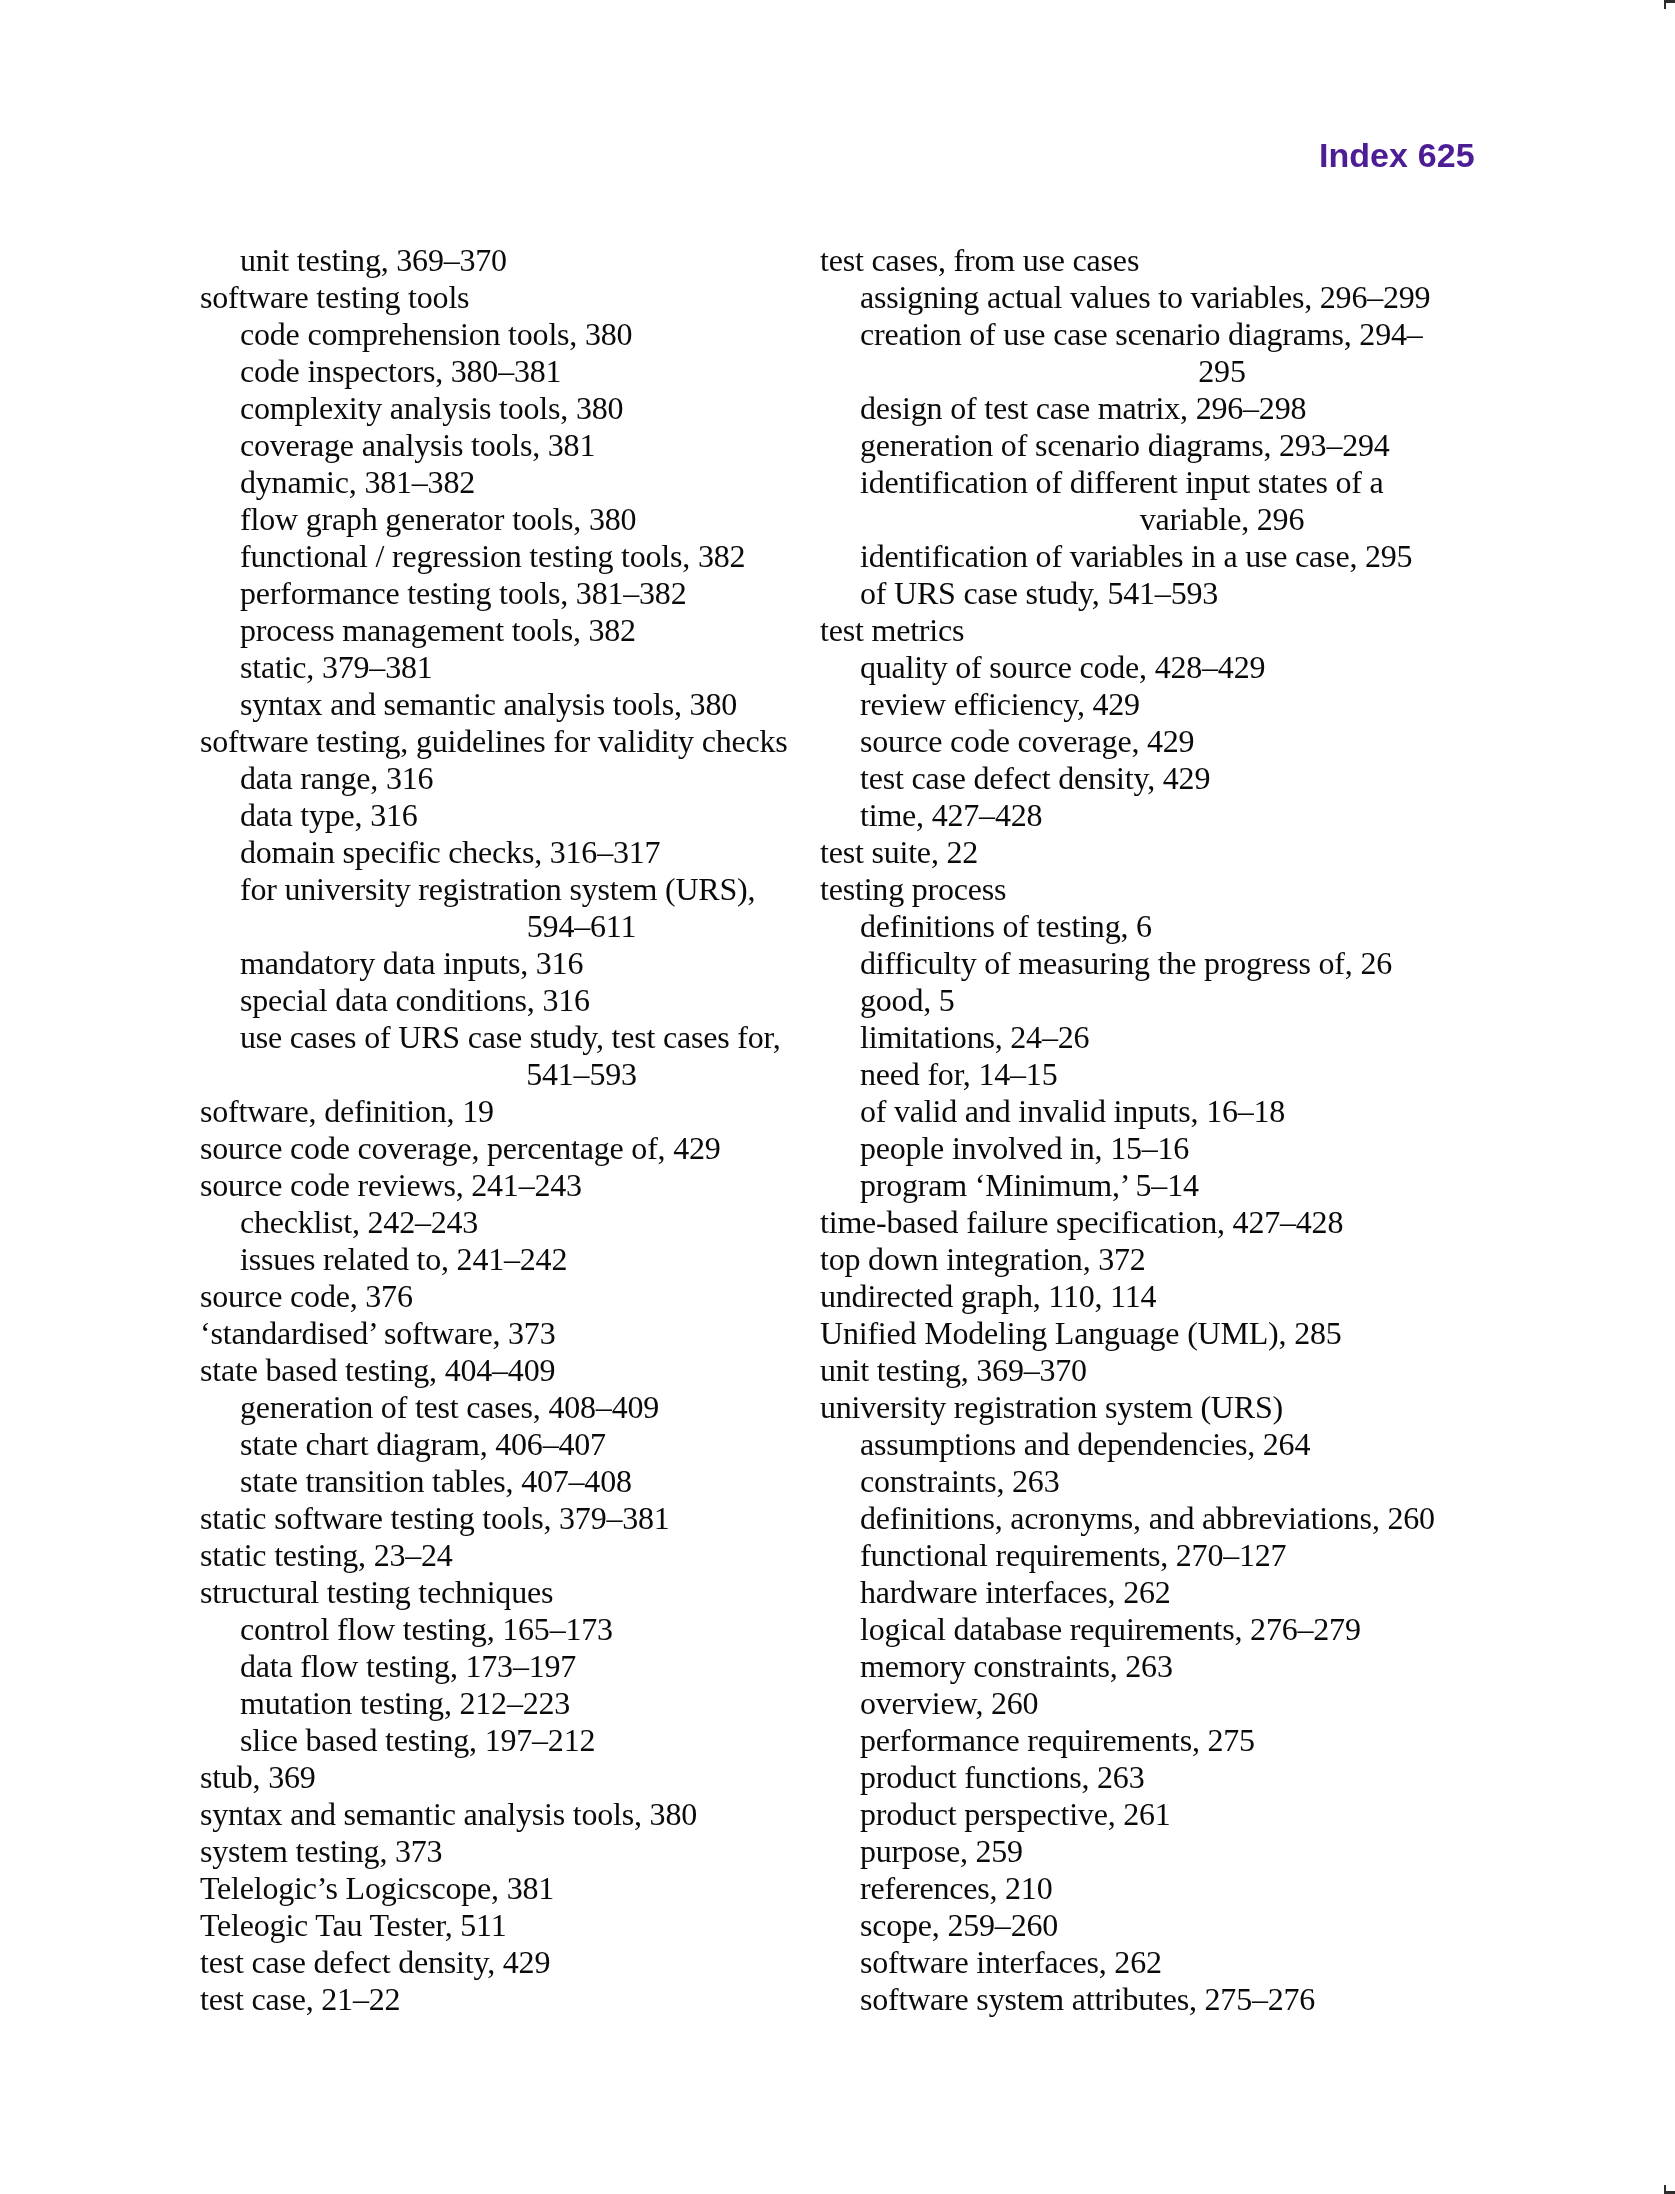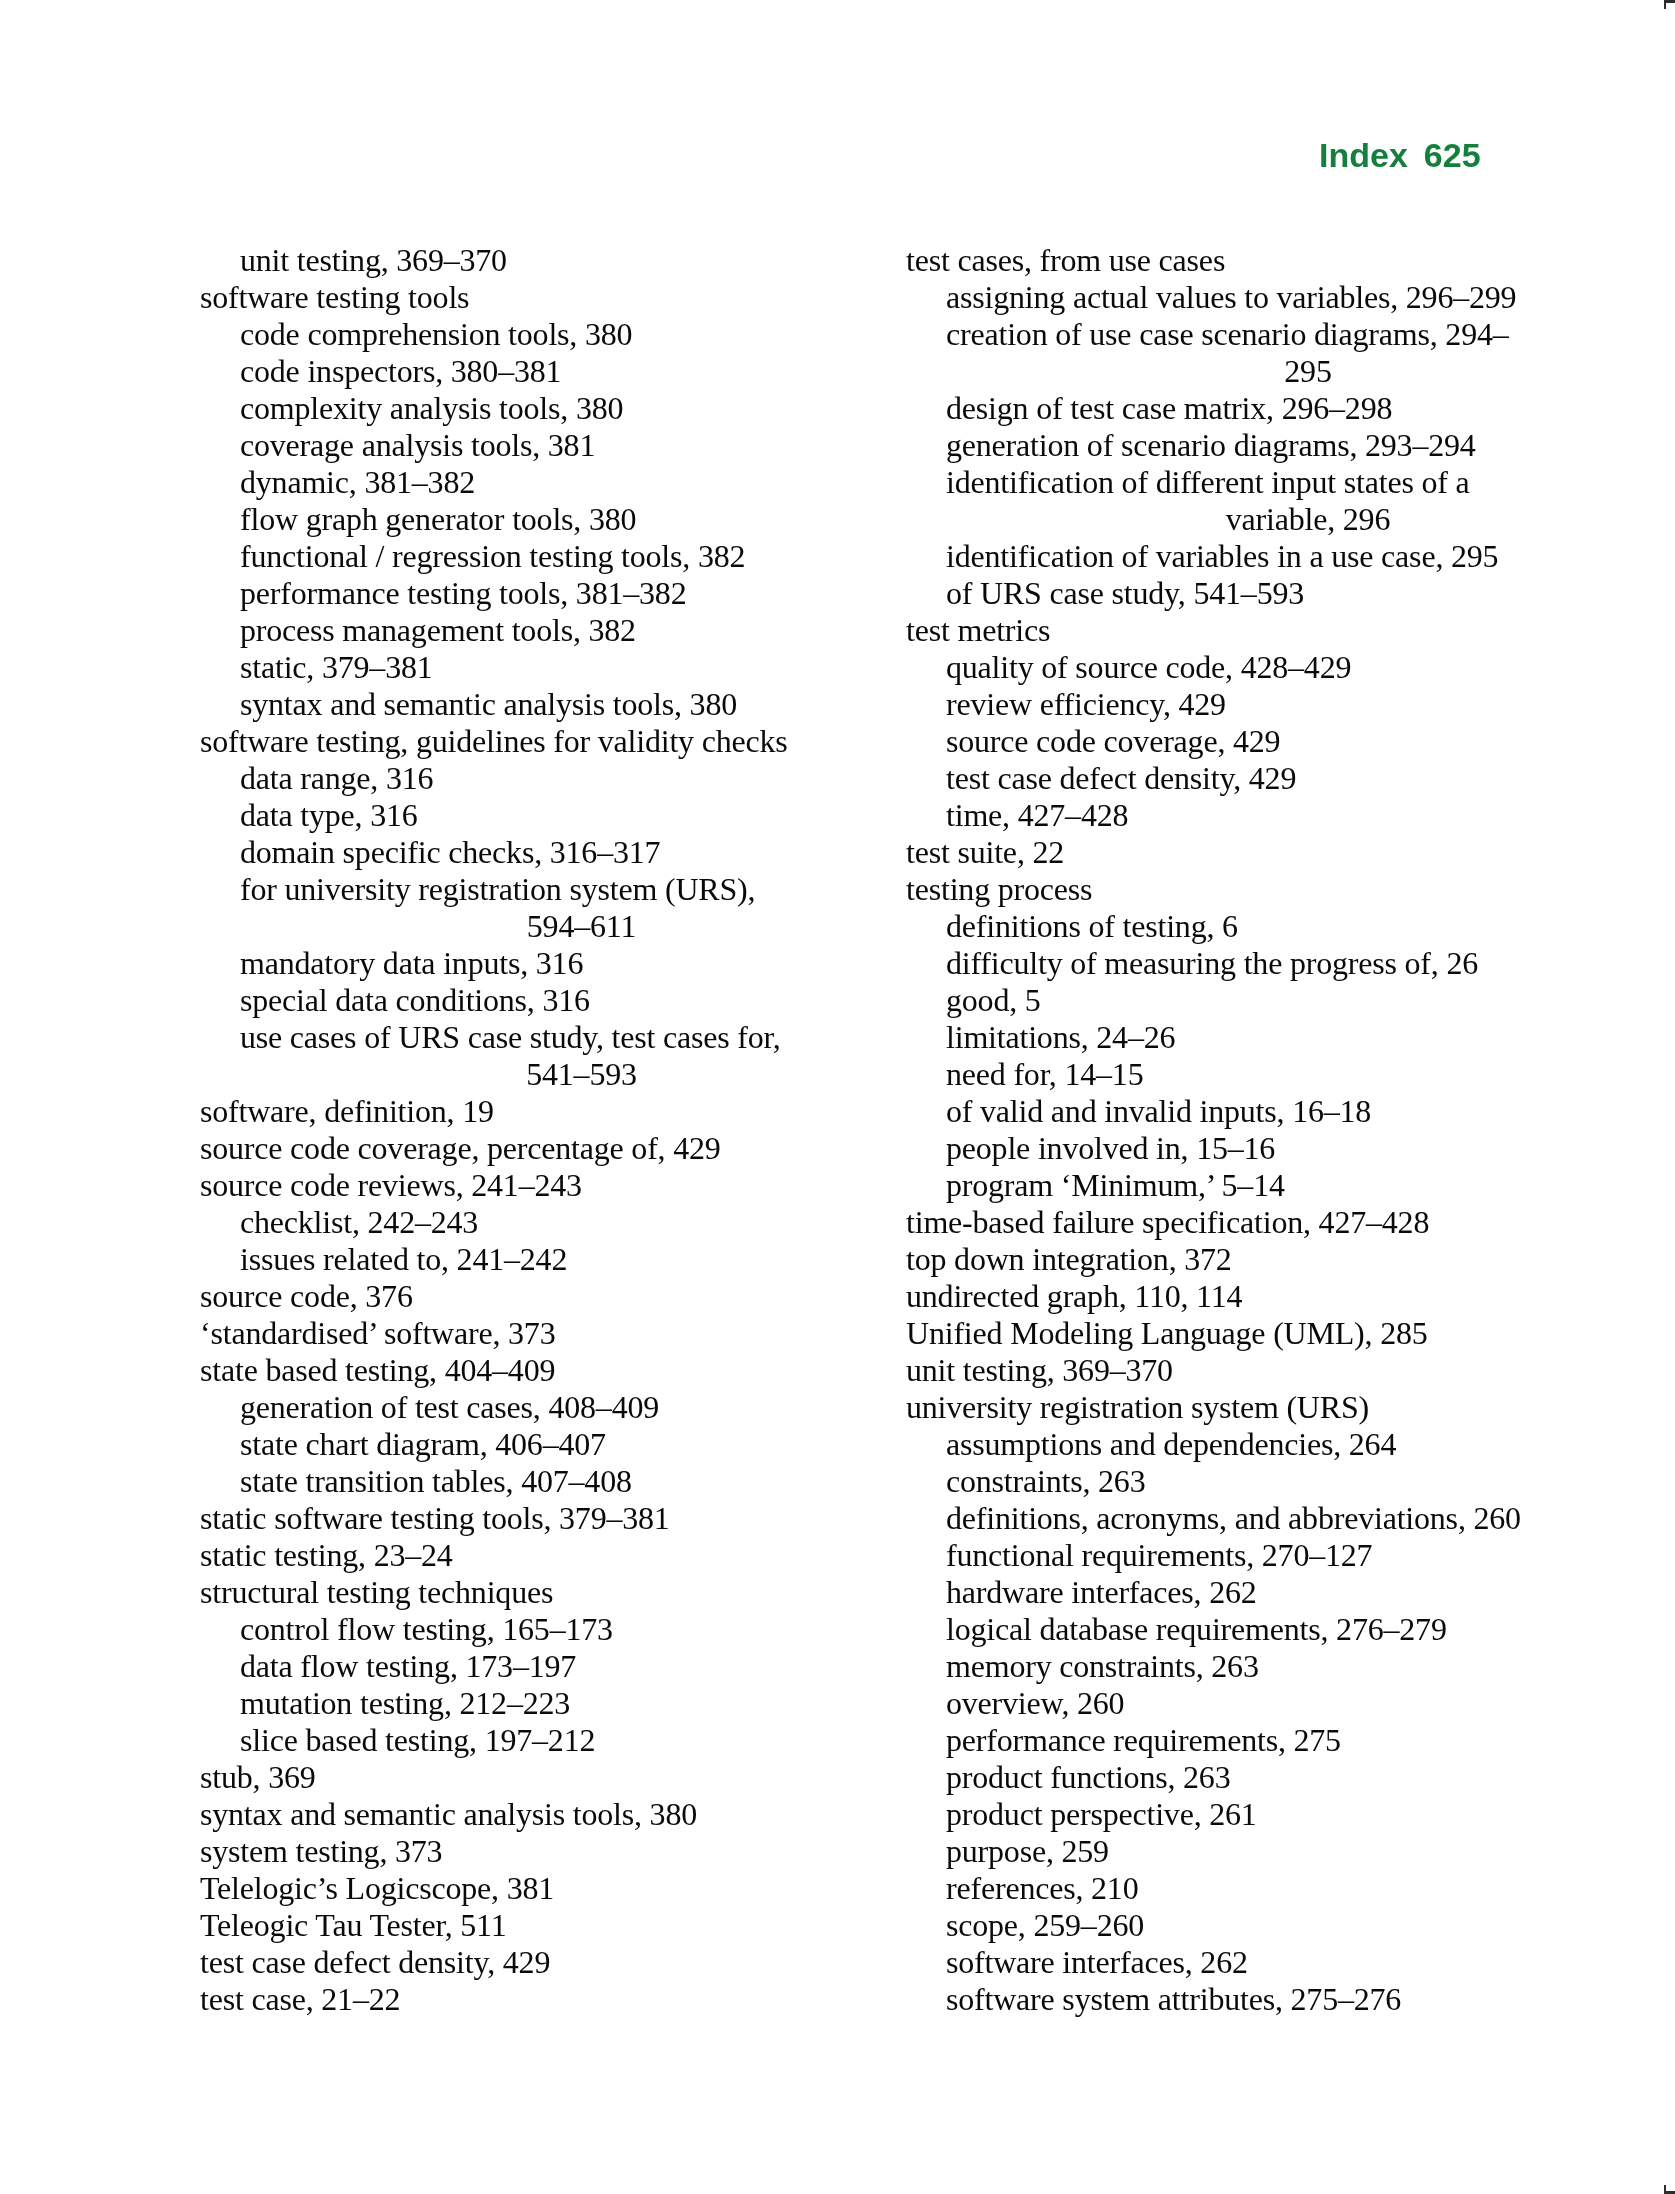--- a/index.html
+++ b/index.html
@@ -13,37 +13,37 @@
     height: 2194px;
     overflow: hidden;
     font-family: "Liberation Serif", serif;
     color: #0a0a0a;
   }
   .page-header {
     position: absolute;
     top: 137px;
     left: 1319px;
     display: flex;
-    gap: 16px;
+    gap: 10px;
     font-family: "Liberation Sans", sans-serif;
     font-weight: 700;
     font-size: 34px;
     line-height: 36px;
-    color: #15803d;
+    color: #4c1d95;
   }
   .index-column {
     position: absolute;
     top: 218px;
     font-size: 32px;
     line-height: 37px;
     letter-spacing: -0.2px;
     margin-top: 24px;
   }
   .index-column.left  { left: 200px;  width: 663px; }
-  .index-column.right { left: 906px; width: 704px; }
+  .index-column.right { left: 820px; width: 704px; }
   .entry { white-space: nowrap; }
   .entry.indent-0 { padding-left: 0; }
   .entry.indent-1 { padding-left: 40px; }
   .entry.indent-2 { padding-left: 100px; text-align: center; }
   .corner-mark {
     position: absolute;
     width: 9.8px;
     height: 5.7px;
   }
   .corner-mark.top-right {

